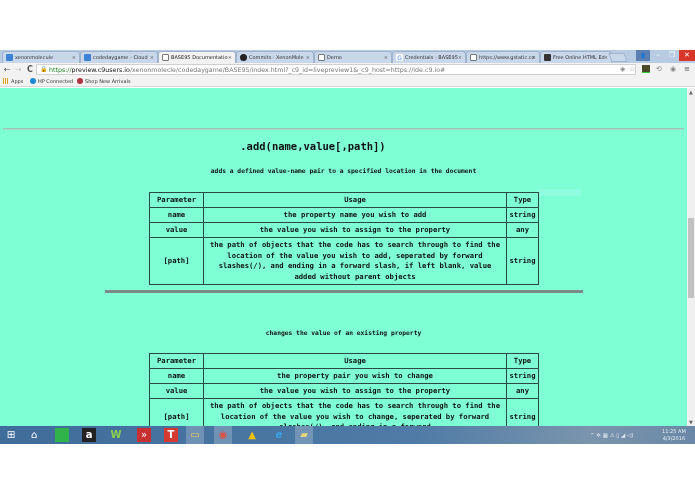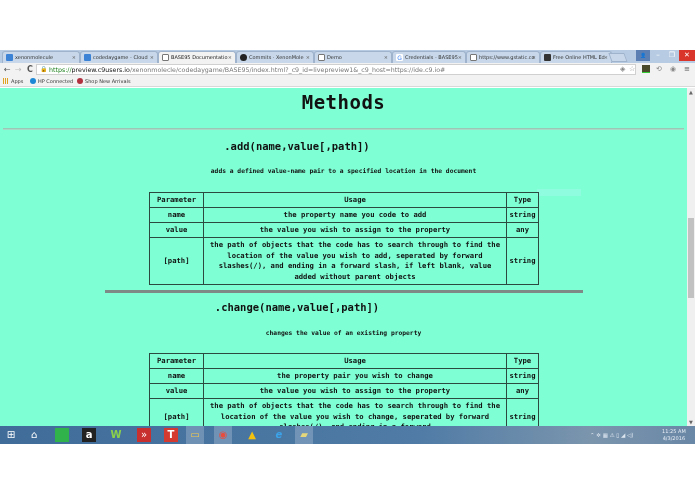--- a/index.html
+++ b/index.html
@@ -35,21 +35,21 @@
 
     
     .page { position: absolute; left: 0; top: 38px; width: 687px; height: 338px; background: #7fffd4; overflow: hidden; }
     .scrollbar { position: absolute; left: 687px; top: 38px; width: 8px; height: 338px; background: #f0f0f0; }
     .scroll-thumb { position: absolute; left: 1px; top: 130px; width: 6px; height: 80px; background: #c1c1c1; }
     .scroll-up, .scroll-down { position: absolute; left: 0; width: 8px; height: 8px; font-size: 5px; color: #666; text-align: center; line-height: 8px; }
     .scroll-up { top: 0; } .scroll-down { bottom: 0; }
 
     .methods-title { position: absolute; left: 0; top: 3px; width: 687px; text-align: center; font-family: "DejaVu Sans Mono", monospace; font-weight: bold; font-size: 19px; color: #111; letter-spacing: 0.5px; }
     .hr-top { position: absolute; left: 3px; top: 40px; width: 681px; height: 2px; background: #a8d9c6; border-top: 1px solid #9bc7b6; }
-    .method-sig { position: absolute; left: 0; width: 594px; text-align: center; font-family: "DejaVu Sans Mono", monospace; font-weight: bold; font-size: 10.5px; color: #111; }
+    .method-sig { position: absolute; left: 16px; width: 594px; text-align: center; font-family: "DejaVu Sans Mono", monospace; font-weight: bold; font-size: 10.5px; color: #111; }
     .method-desc { position: absolute; left: 0; width: 687px; text-align: center; font-family: "DejaVu Sans Mono", monospace; font-weight: bold; font-size: 6.3px; color: #111; }
     .hr-mid { position: absolute; left: 105px; width: 478px; height: 3px; background: #7d8a85; }
     .ghost { position: absolute; left: 537px; top: 101px; width: 44px; height: 7px; background: #8ffce0; font-size: 4px; color: #b0e8d6; padding-left: 8px; line-height: 7px; }
 
     table.params { position: absolute; left: 149px; width: 390px; border-collapse: collapse; font-family: "DejaVu Sans Mono", monospace; font-weight: bold; font-size: 7.2px; color: #111; }
     table.params th, table.params td { border: 1px solid #2c4a40; text-align: center; vertical-align: middle; padding: 1px 2px; line-height: 10.5px; }
     table.params th { height: 15px; }
     table.params td { height: 15px; }
     .col-param { width: 54px; }
     .col-type { width: 32px; }
@@ -139,55 +139,53 @@
       <span class="ico" style="background:#1e88d6;"></span>
       <span>HP Connected</span>
     </span>
     <span class="bm" style="left:77px;">
       <span class="ico" style="background:#b03040;"></span>
       <span>Shop New Arrivals</span>
     </span>
   </div>
 
   <div class="page">
-    <div class="methods-title">Methods</div>
     <div class="hr-top"></div>
 
     <div class="method-sig" style="top:52px;">.add(name,value[,path])</div>
     <div class="method-desc" style="top:79px;">adds a defined value-name pair to a specified location in the document</div>
     <div class="ghost"></div>
 
     <table class="params" style="top:104px;">
       <tbody>
           <tr>
         <th class="col-param">Parameter</th>
         <th>Usage</th>
         <th class="col-type">Type</th>
       </tr>
       <tr>
         <td>name</td>
-        <td>the property name you code to add</td>
+        <td>the property name you wish to add</td>
         <td>string</td>
       </tr>
       <tr>
         <td>value</td>
         <td>the value you wish to assign to the property</td>
         <td>any</td>
       </tr>
       <tr>
         <td>[path]</td>
         <td style="padding:2px 4px;">the path of objects that the code has to search through to find the location of the value you wish to add, seperated by forward slashes(/), and ending in a forward slash, if left blank, value added without parent objects</td>
         <td>string</td>
       </tr>
     </tbody>
       </table>
 
     <div class="hr-mid" style="top:202px;"></div>
 
-    <div class="method-sig" style="top:213px;">.change(name,value[,path])</div>
     <div class="method-desc" style="top:241px;">changes the value of an existing property</div>
 
     <table class="params" style="top:265px;">
       <tbody>
           <tr>
         <th class="col-param">Parameter</th>
         <th>Usage</th>
         <th class="col-type">Type</th>
       </tr>
       <tr>

